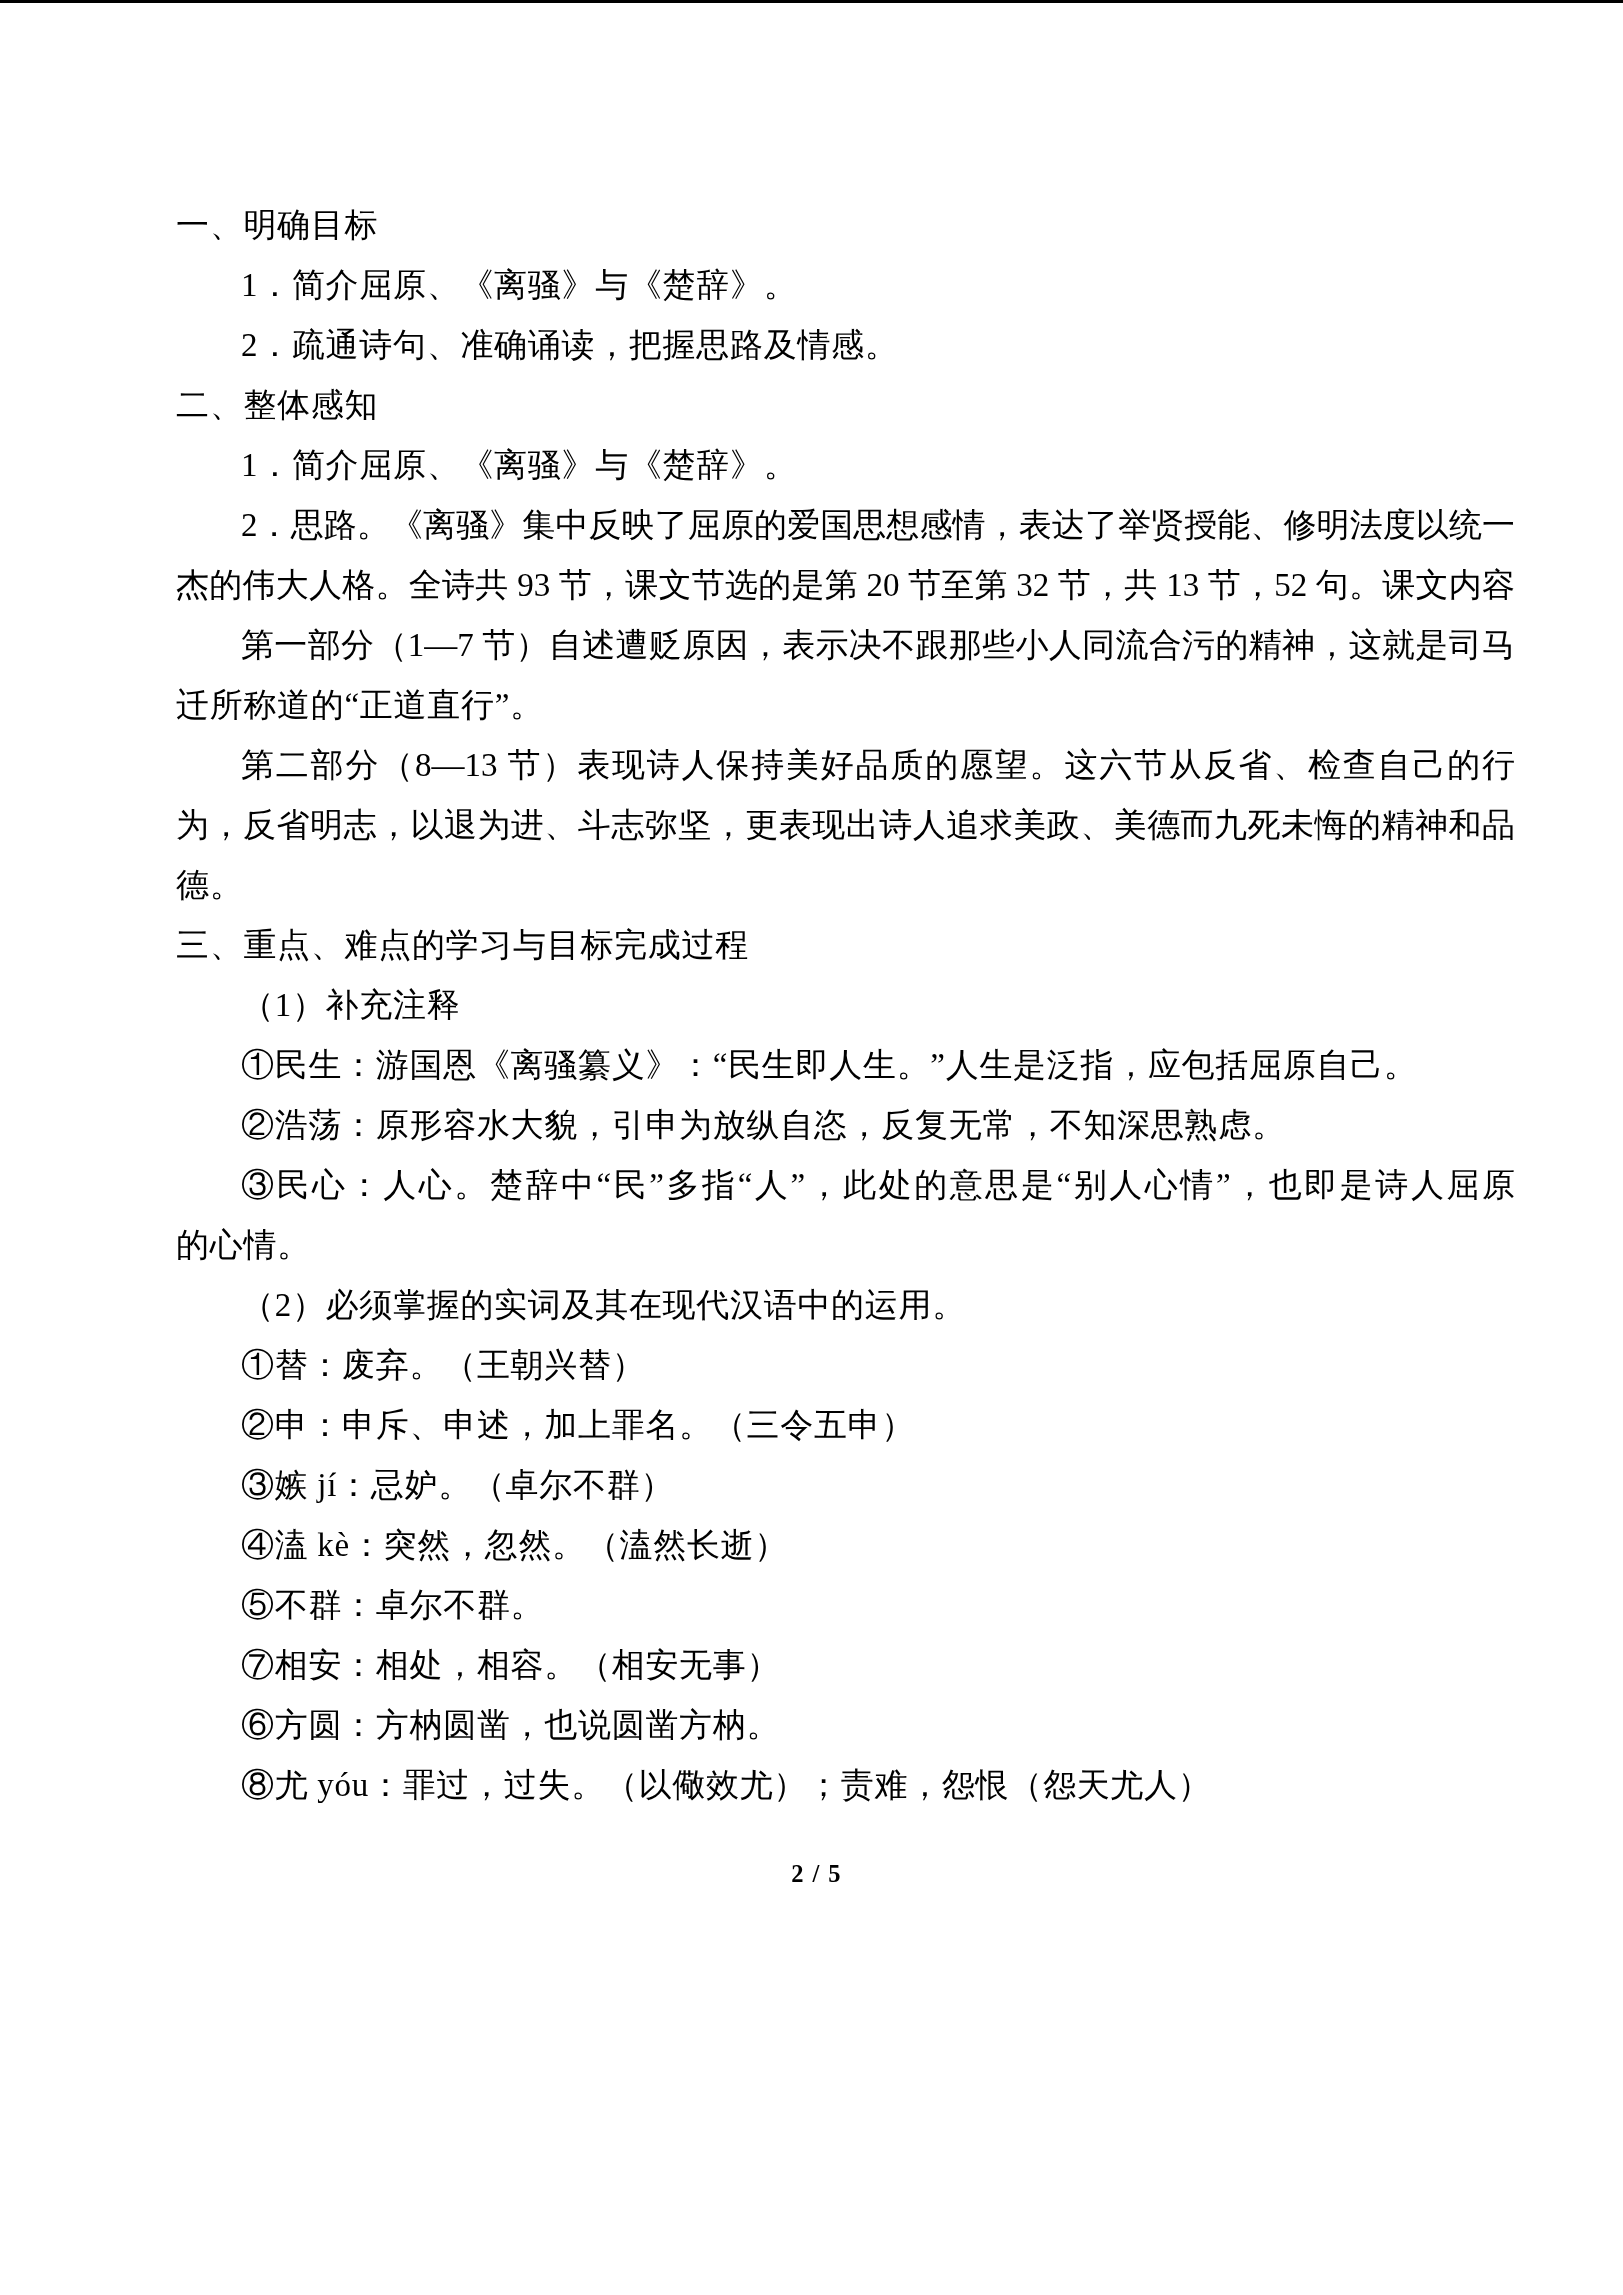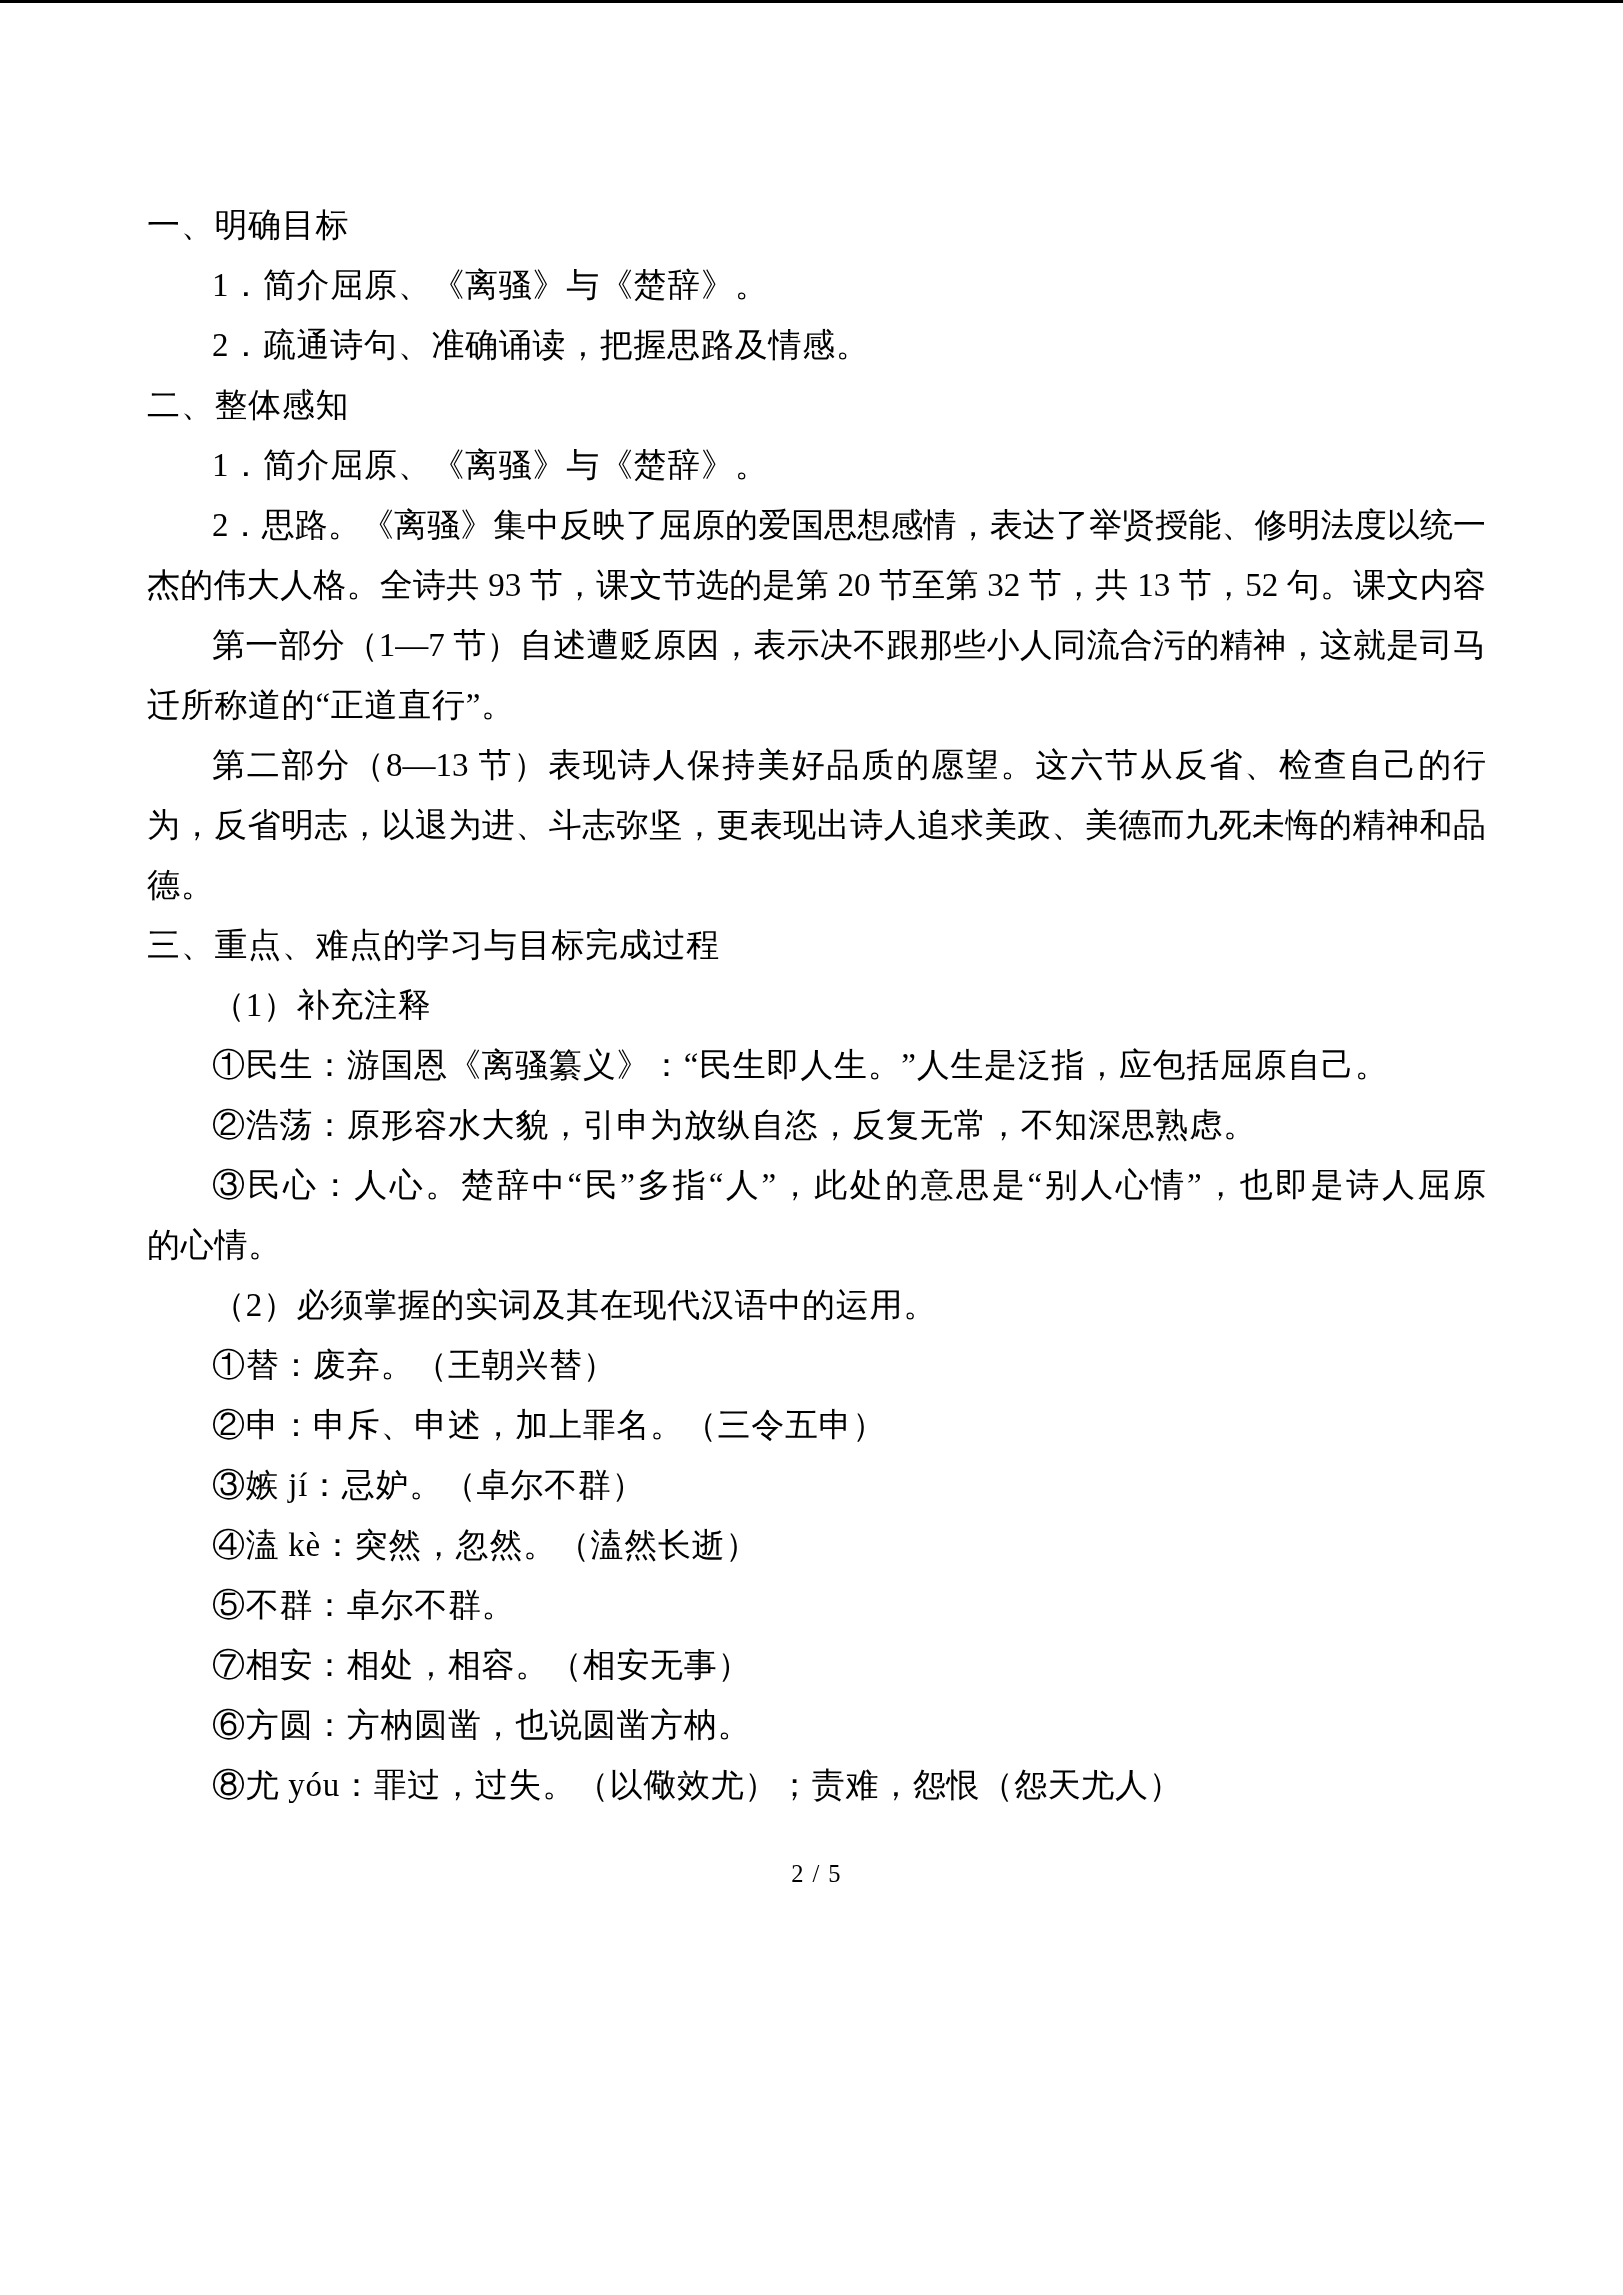--- a/index.html
+++ b/index.html
@@ -27,20 +27,21 @@
     position: absolute;
     top: 0;
     left: 0;
     right: 0;
     bottom: 0;
     padding: 195px 137px 0 147px;
     box-sizing: border-box;
   }
   .text-body {
     width: 100%;
+    margin-left: 29px;
   }
   .line {
     font-size: 33px;
     line-height: 60px;
     height: 60px;
     letter-spacing: 0.7px;
     white-space: nowrap;
     overflow: visible;
   }
   .line.indent {
@@ -50,21 +51,21 @@
     letter-spacing: 0;
     white-space: normal;
     text-align: justify;
     text-align-last: justify;
     overflow: hidden;
   }
   .footer {
     margin-top: 42px;
     text-align: center;
     font-size: 24.5px;
-    font-weight: normal;
+    font-weight: bold;
     line-height: 33px;
     letter-spacing: 1.4px;
   }
 </style>
 </head>
 <body>
 
 <div class="top-edge"></div>
 
 <div class="page">

